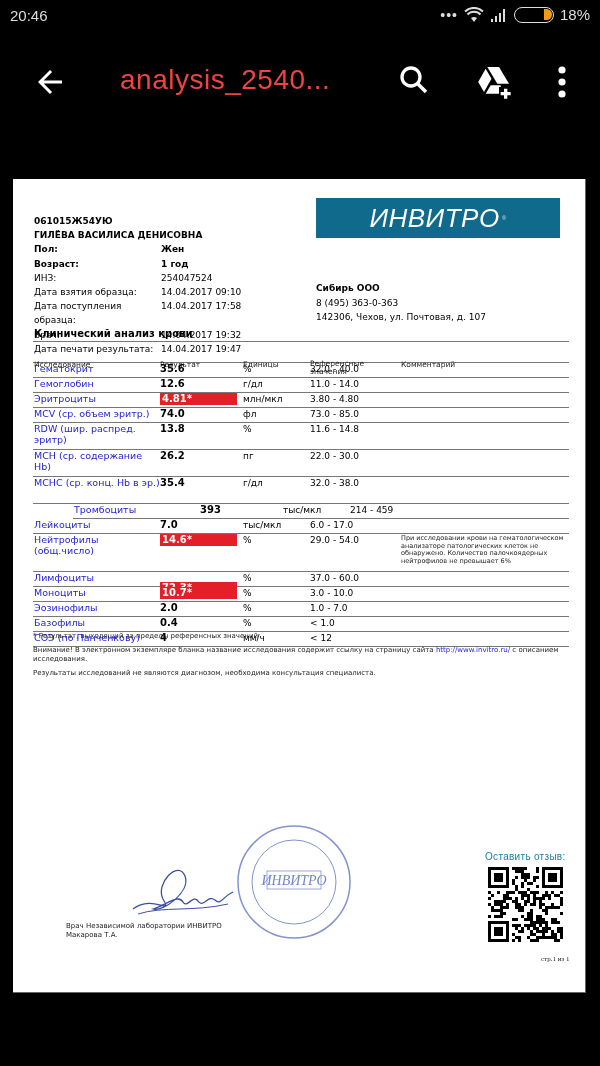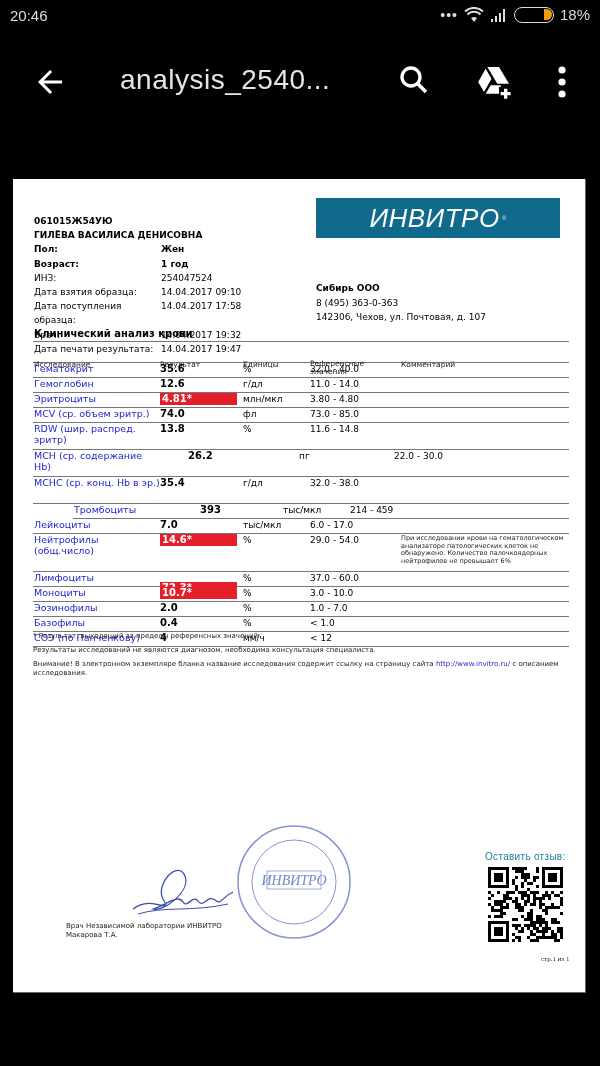--- a/index.html
+++ b/index.html
@@ -10,21 +10,21 @@
   .status-bar { position: absolute; left: 0; top: 0; width: 600px; height: 36px; color: #ddd; }
   .status-time { position: absolute; left: 10px; top: 7px; font-size: 15px; font-family: "Liberation Sans", sans-serif; color: #ddd; }
   .status-right { position: absolute; right: 10px; top: 6px; display: flex; align-items: center; gap: 6px; color: #ddd; font-family: "Liberation Sans", sans-serif; font-size: 15px; }
   .dots { font-size: 14px; letter-spacing: 1px; color: #ddd; }
   .battery { width: 40px; height: 16px; border: 1.5px solid #ddd; border-radius: 8px; position: relative; }
   .battery-fill { position: absolute; right: 1px; top: 1px; height: 11px; background: #f39c12; border-radius: 0 6px 6px 0; }
 
   
   .app-bar { position: absolute; left: 0; top: 36px; width: 600px; height: 90px; }
   .back-btn { position: absolute; left: 32px; top: 28px; width: 36px; height: 36px; }
-  .title { position: absolute; left: 120px; top: 28px; font-size: 28px; color: #e5e5e5; font-family: "Liberation Sans", sans-serif; letter-spacing: 0.5px; }
+  .title { position: absolute; left: 120px; top: 28px; font-size: 28px; color: #ef4444; font-family: "Liberation Sans", sans-serif; letter-spacing: 0.5px; }
   .search-btn { position: absolute; left: 396px; top: 26px; width: 36px; height: 36px; }
   .drive-btn { position: absolute; left: 474px; top: 26px; width: 40px; height: 40px; }
   .more-btn { position: absolute; left: 552px; top: 28px; width: 20px; height: 36px; }
 
   
   .page { position: absolute; left: 13px; top: 179px; width: 573px; height: 814px; background: #fff; border-right: 1px solid #666; border-bottom: 1px solid #666; font-family: "DejaVu Sans", sans-serif; }
 
   .hdr-left { position: absolute; left: 21px; top: 35px; font-size: 9px; line-height: 14.2px; }
   .hdr-left .b { font-weight: bold; }
   .kv { display: flex; }
@@ -194,21 +194,21 @@
           <div class="c4">73.0 - 85.0</div>
           <div class="c5"></div>
         </div>
         <div class="row drow" style="height: 27px;">
           <div class="c1">RDW (шир. распред. эритр)</div>
           <div class="c2"><span>13.8</span></div>
           <div class="c3">%</div>
           <div class="c4">11.6 - 14.8</div>
           <div class="c5"></div>
         </div>
-        <div class="row drow" style="height: 27px; gap: 28px;">
+        <div class="row drow" style="height: 27px;">
           <div class="c1">MCH (ср. содержание Hb)</div>
           <div class="c2"><span>26.2</span></div>
           <div class="c3">пг</div>
           <div class="c4">22.0 - 30.0</div>
           <div class="c5"></div>
         </div>
         <div class="row drow" style="height: 27px;">
           <div class="c1">MCHC (ср. конц. Hb в эр.)</div>
           <div class="c2"><span>35.4</span></div>
           <div class="c3">г/дл</div>
@@ -269,26 +269,26 @@
           <div class="c2"><span>4</span></div>
           <div class="c3">мм/ч</div>
           <div class="c4">&lt; 12</div>
           <div class="c5"></div>
         </div>
       </div>
   </div>
 
   <div class="footnote">
     <div>* Результат, выходящий за пределы референсных значений</div>
-    <div style="margin-top:5px;">Результаты исследований не являются диагнозом, необходима консультация специалиста.</div>
     <div style="margin-top:5px;">
       <span>Внимание! В электронном экземпляре бланка название исследования содержит ссылку на страницу сайта</span>
       <span class="link">http://www.invitro.ru/</span>
       <span>с описанием исследования.</span>
     </div>
+    <div style="margin-top:5px;">Результаты исследований не являются диагнозом, необходима консультация специалиста.</div>
   </div>
 
   <svg class="signature" viewBox="0 0 120 70">
     <path d="M10 55 C30 40, 50 62, 40 45 C32 30, 55 5, 62 22 C68 38, 40 58, 30 55 C45 50, 55 40, 60 48 C64 55, 70 40, 75 47 C80 55, 85 40, 92 46 C98 52, 100 42, 110 38" stroke="#3a4ea8" stroke-width="1.3" fill="none"></path>
     <path d="M15 60 C40 52, 70 58, 105 50" stroke="#3a4ea8" stroke-width="1" fill="none"></path>
   </svg>
 
   <svg class="stamp" viewBox="0 0 118 118">
     <circle cx="59" cy="59" r="56" stroke="#5b6fc0" stroke-width="1.5" fill="none" opacity="0.75"></circle>
     <circle cx="59" cy="59" r="42" stroke="#5b6fc0" stroke-width="1" fill="none" opacity="0.75"></circle>

